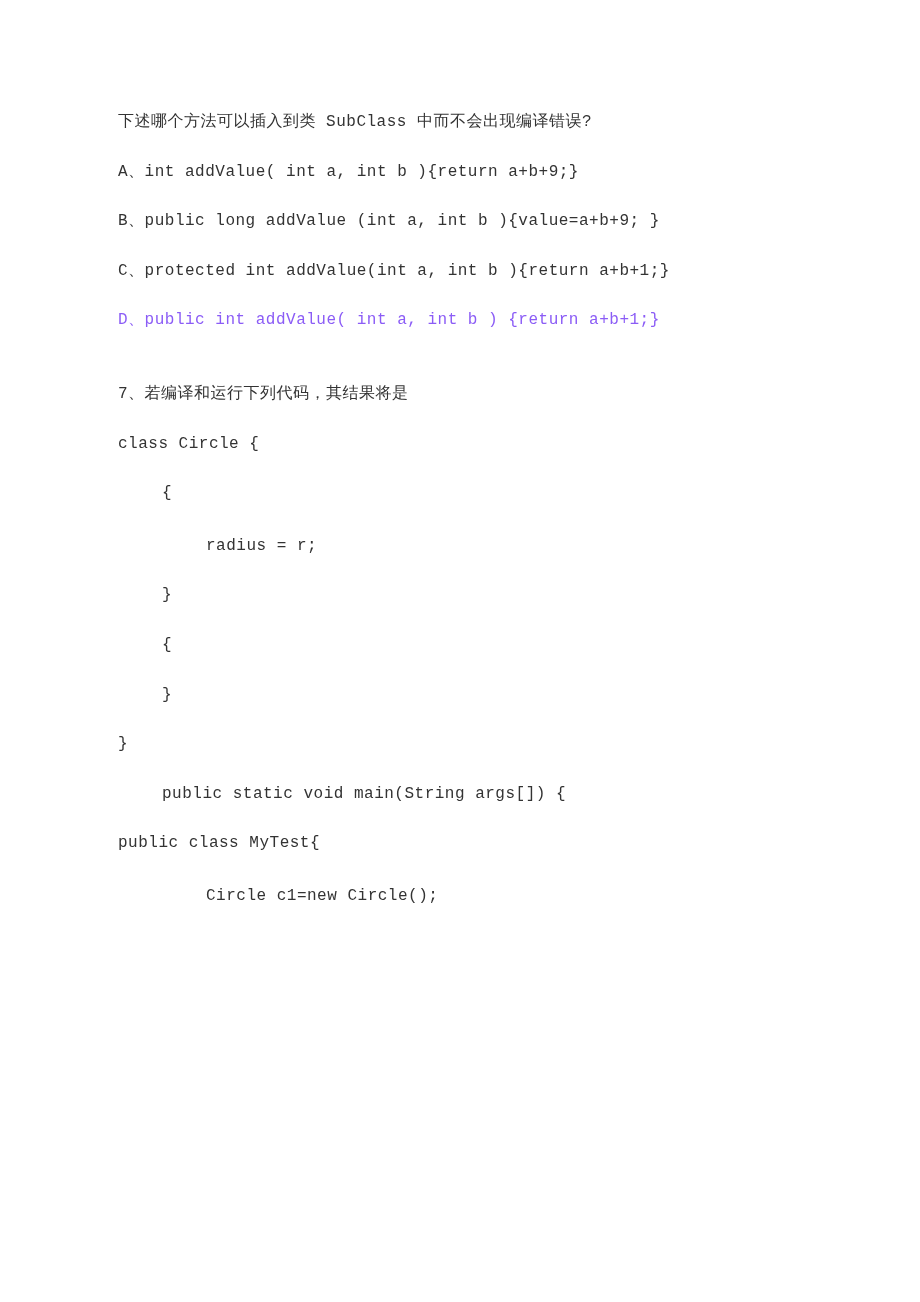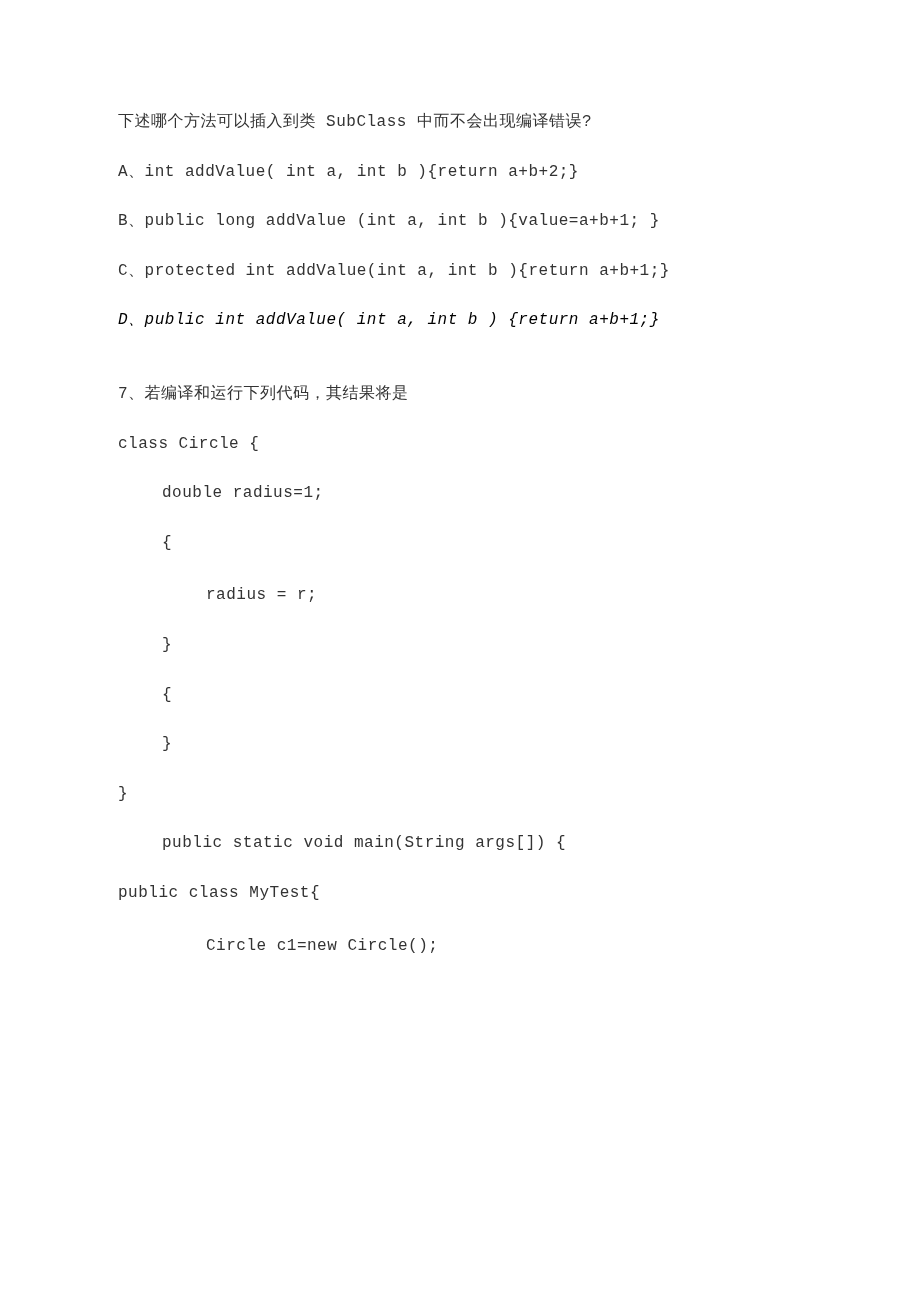--- a/index.html
+++ b/index.html
@@ -19,43 +19,41 @@
   .line {
     font-size: 16px;
     color: #333333;
     line-height: 1.6;
     margin-bottom: 24px;
     white-space: pre;
     font-family: "SimSun", "宋体", "Courier New", monospace;
     letter-spacing: 0.5px;
   }
   .line.answer {
-    color: #000000;
-    font-style: italic;
+    color: #8b5cf6;
   }
   .line.gap {
     margin-bottom: 48px;
   }
   .indent1 { padding-left: 44px; }
   .indent2 { padding-left: 88px; margin-top: 27px; }
 </style>
 </head>
 <body>
 
 <div class="page">
 
   <div class="line">下述哪个方法可以插入到类 SubClass 中而不会出现编译错误?</div>
-  <div class="line">A、int addValue( int a, int b ){return a+b+2;}</div>
-  <div class="line">B、public long addValue (int a, int b ){value=a+b+1; }</div>
+  <div class="line">A、int addValue( int a, int b ){return a+b+9;}</div>
+  <div class="line">B、public long addValue (int a, int b ){value=a+b+9; }</div>
   <div class="line">C、protected int addValue(int a, int b ){return a+b+1;}</div>
   <div class="line answer gap">D、public int addValue( int a, int b ) {return a+b+1;}</div>
 
   <div class="line">7、若编译和运行下列代码，其结果将是</div>
   <div class="line">class Circle {</div>
-  <div class="line indent1">double radius=1;</div>
   <div class="line indent1">{</div>
   <div class="line indent2">radius = r;</div>
   <div class="line indent1">}</div>
   <div class="line indent1">{</div>
   <div class="line indent1">}</div>
   <div class="line">}</div>
   <div class="line indent1">public static void main(String args[]) {</div>
   <div class="line">public class MyTest{</div>
   <div class="line indent2">Circle c1=new Circle();</div>
 

